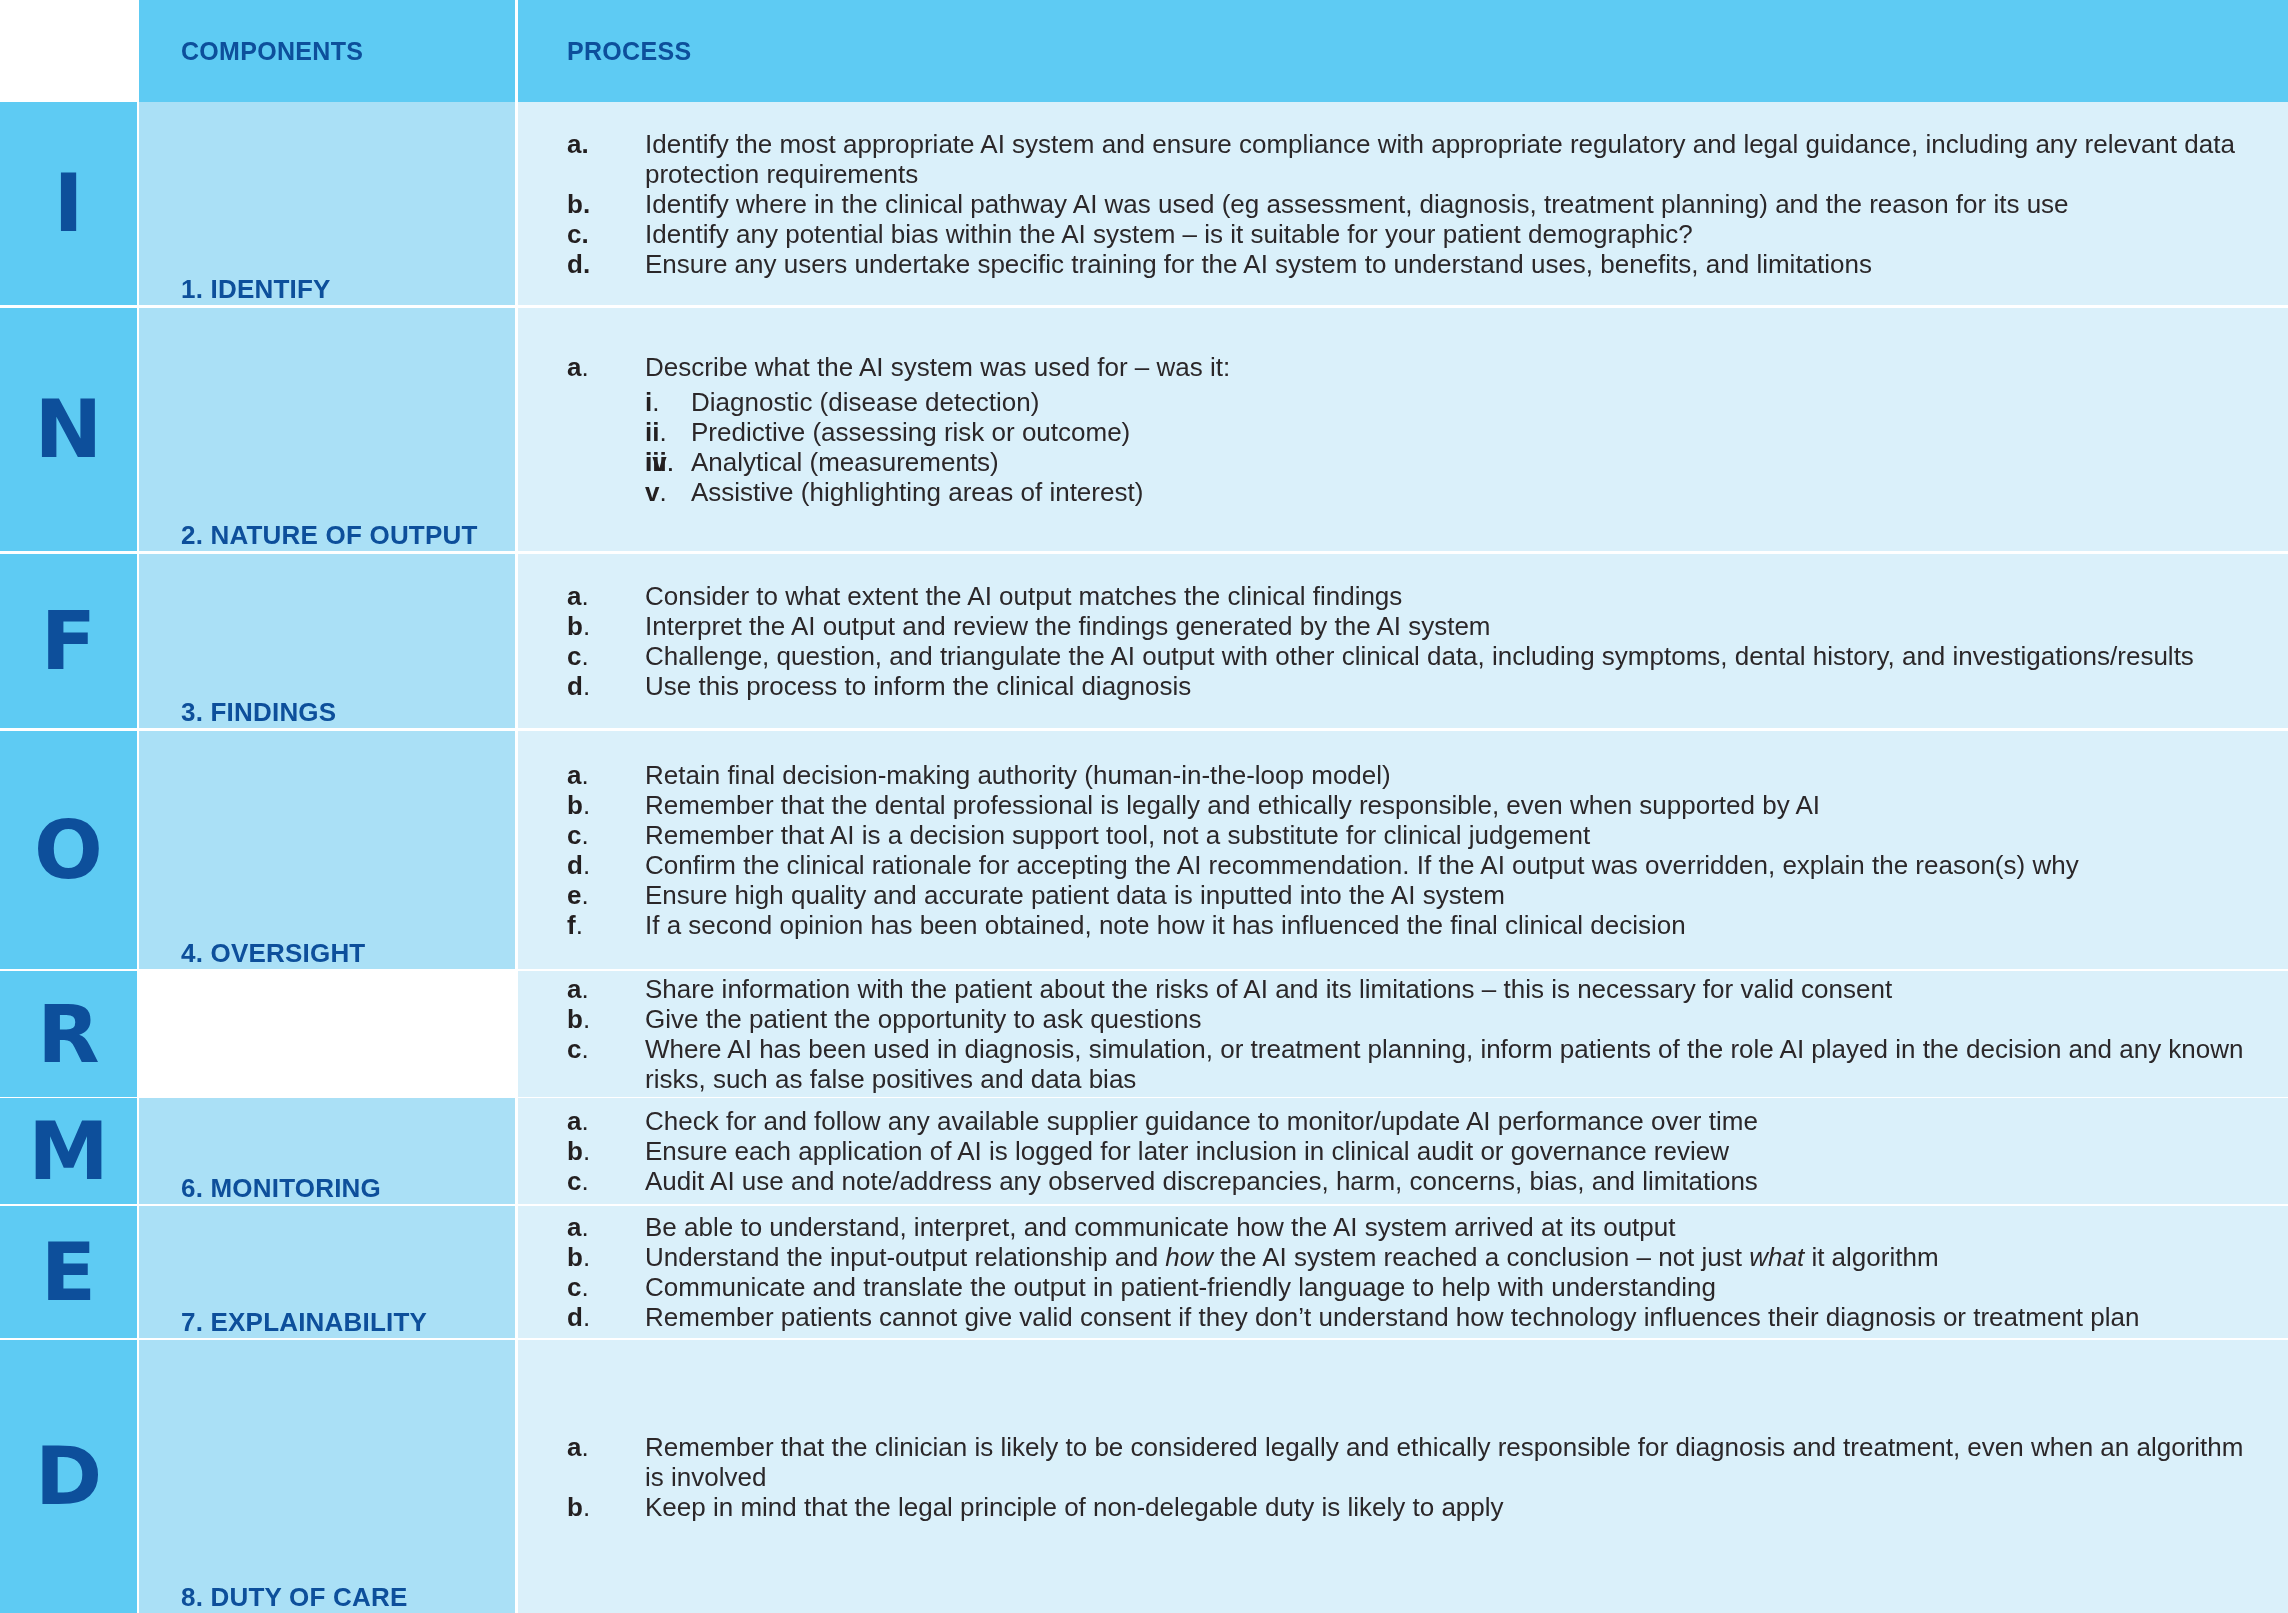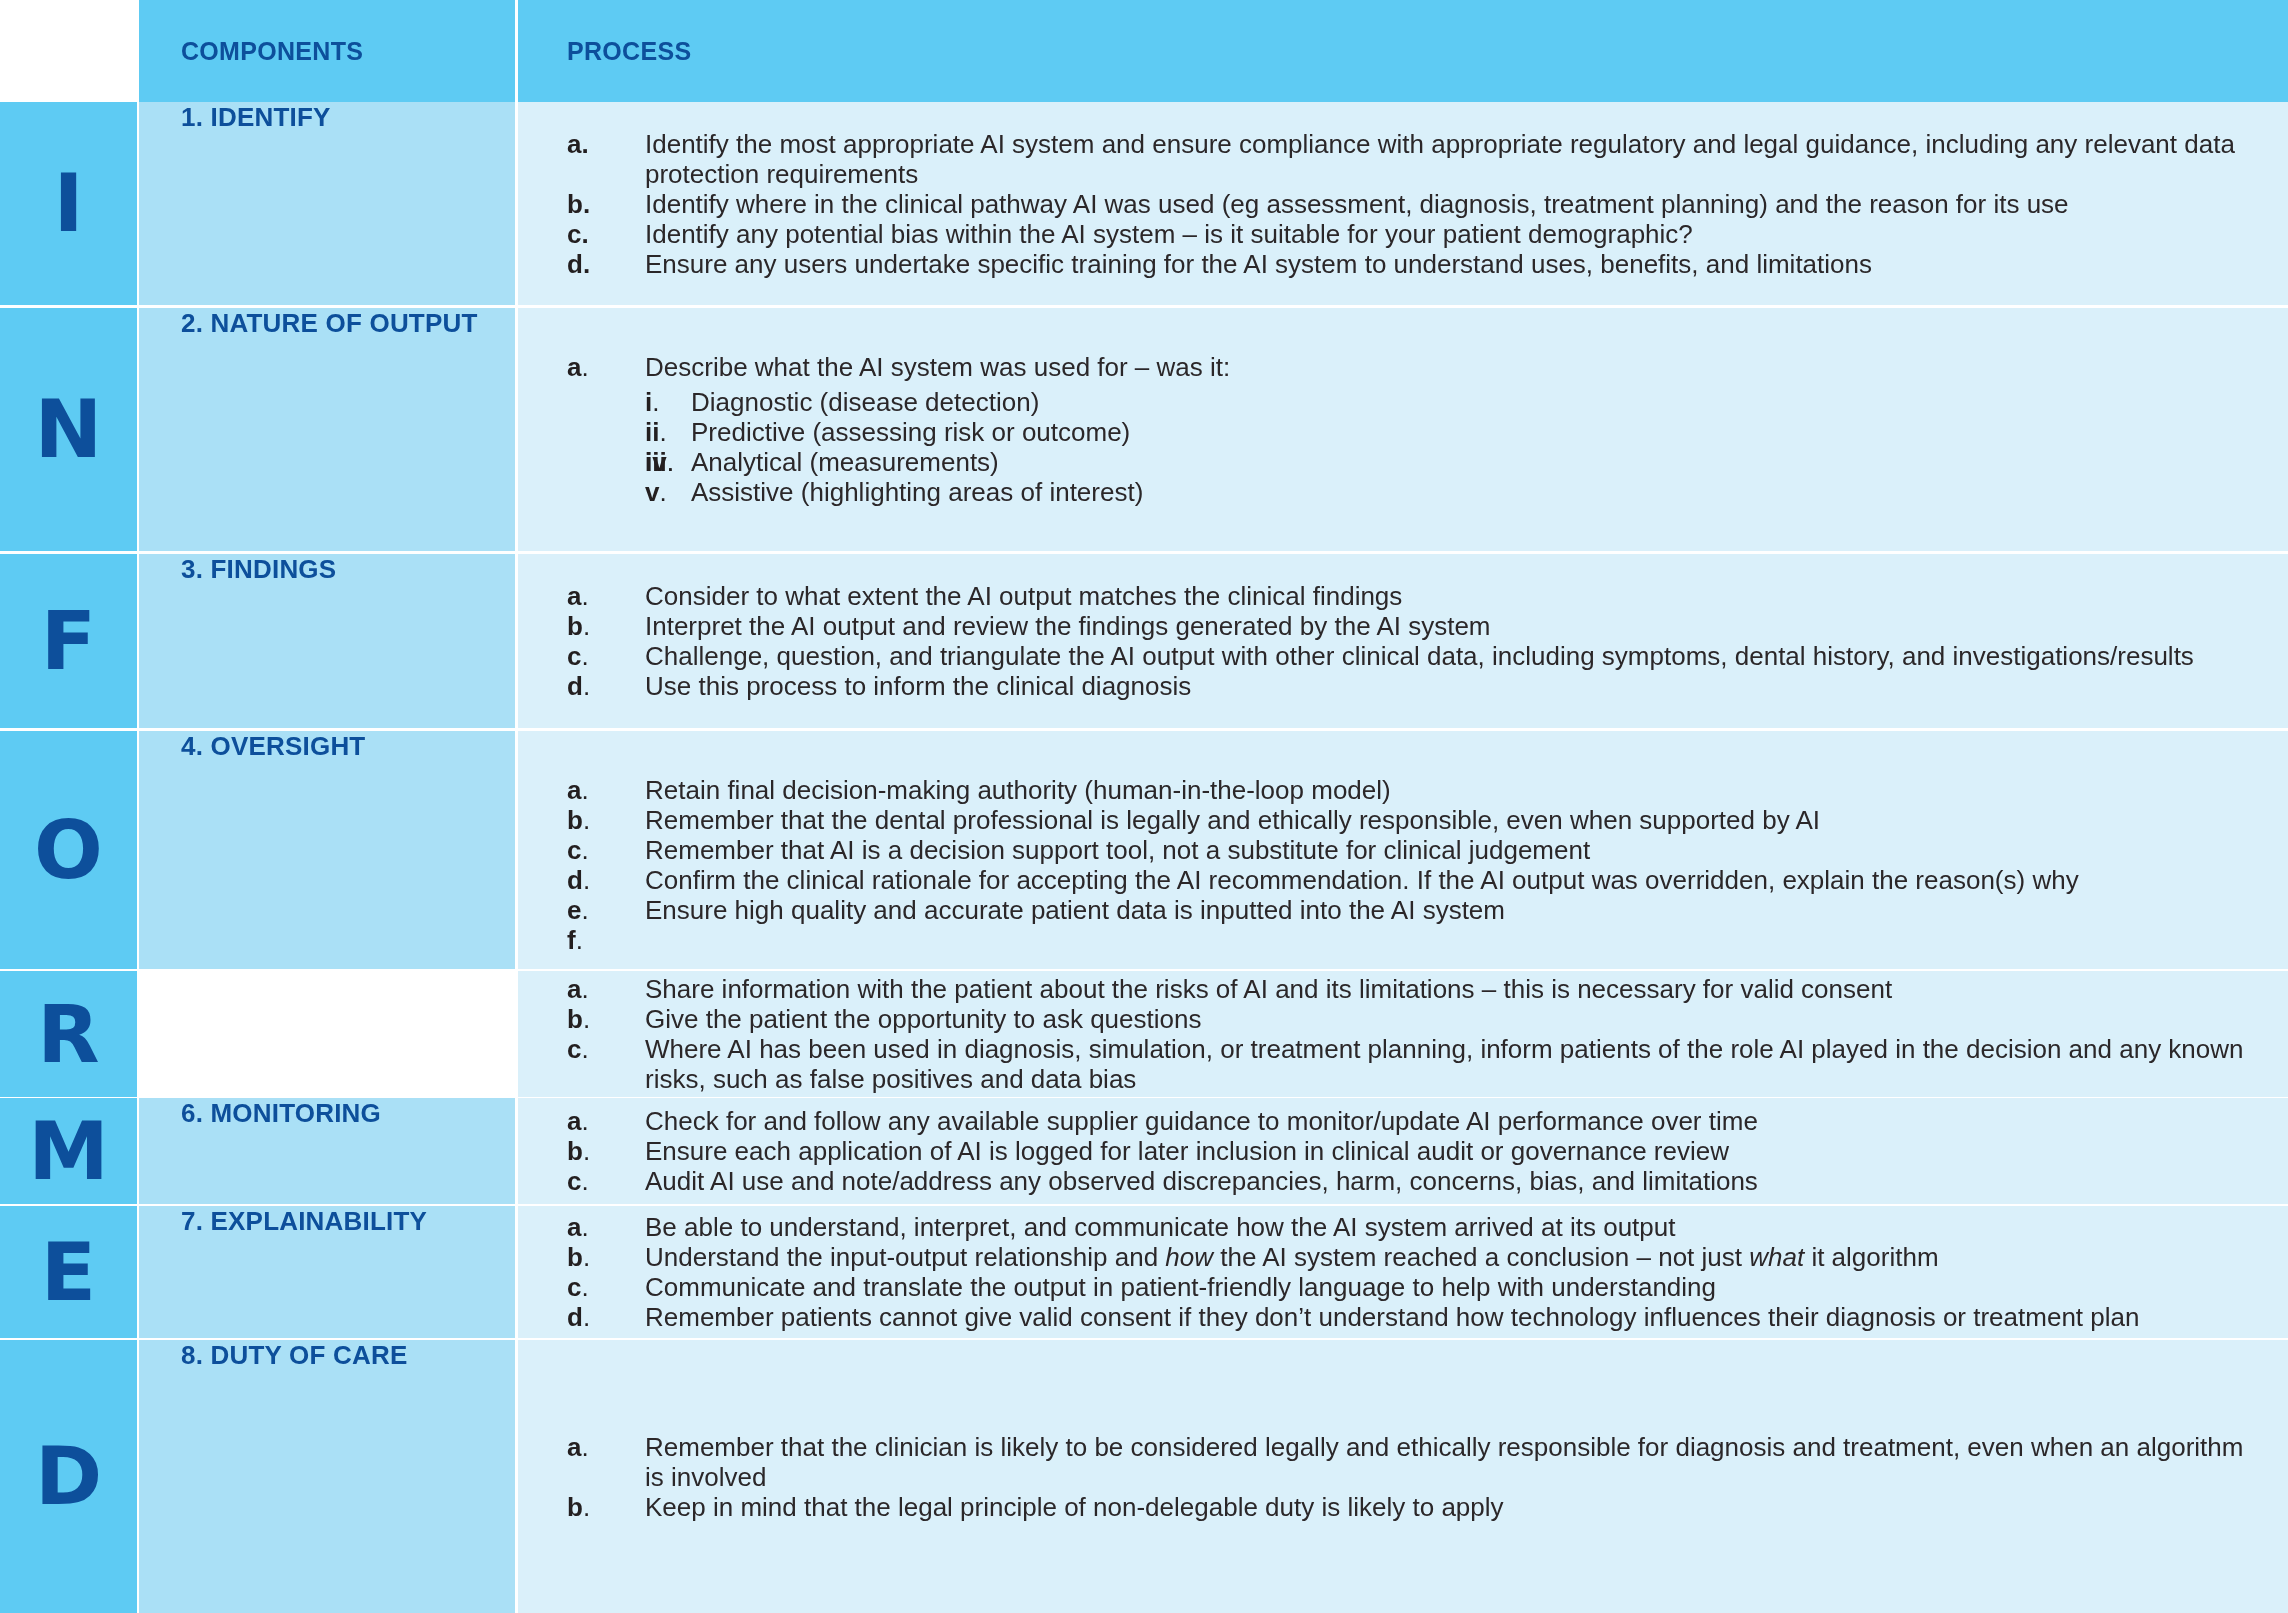--- a/index.html
+++ b/index.html
@@ -16,21 +16,21 @@
   .hdr-text {
     position: absolute; top: 37px; color: #0d4f9b; font-weight: bold;
     font-size: 25px; letter-spacing: 0.3px;
   }
   .hdr-comp .hdr-text { left: 42px; }
   .hdr-proc .hdr-text { left: 49px; }
 
   .row { position: absolute; left: 0; width: 2289px; }
   .cell { position: absolute; top: 0; bottom: 0; }
   .c-letter { left: 0; width: 137px; background: #5ecbf3; display: flex; align-items: center; justify-content: center; }
-  .c-comp { left: 139px; width: 376px; background: #aae0f6; display: flex; align-items: flex-start; }
+  .c-comp { left: 139px; width: 376px; background: #aae0f6; display: flex; align-items: flex-end; }
   .c-proc { left: 518px; width: 1771px; background: #daf0fa; display: flex; align-items: center; }
   .letter {
     color: #0d4f9b; font-weight: bold; font-size: 81px; line-height: 1;
     font-family: "DejaVu Sans", "Liberation Sans", sans-serif;
   }
   .comp-label {
     margin-left: 42px; color: #0d4f9b; font-weight: bold; font-size: 26px;
     letter-spacing: 0.2px;
   }
   .items { list-style: none; margin: 0; padding: 0 0 0 49px; width: 1689px; }
@@ -118,21 +118,21 @@
         <div class="cell c-comp">
           <span class="comp-label">4. OVERSIGHT</span>
         </div>
         <div class="cell c-proc">
           <ul class="items">
             <li class="item"><span class="marker"><b>a</b><span>.</span></span><span>Retain final decision-making authority (human-in-the-loop model)</span></li>
             <li class="item"><span class="marker"><b>b</b><span>.</span></span><span>Remember that the dental professional is legally and ethically responsible, even when supported by AI</span></li>
             <li class="item"><span class="marker"><b>c</b><span>.</span></span><span>Remember that AI is a decision support tool, not a substitute for clinical judgement</span></li>
             <li class="item"><span class="marker"><b>d</b><span>.</span></span><span>Confirm the clinical rationale for accepting the AI recommendation. If the AI output was overridden, explain the reason(s) why</span></li>
             <li class="item"><span class="marker"><b>e</b><span>.</span></span><span>Ensure high quality and accurate patient data is inputted into the AI system</span></li>
-            <li class="item"><span class="marker"><b>f</b><span>.</span></span></li>
+            <li class="item"><span class="marker"><b>f</b><span>.</span></span><span>If a second opinion has been obtained, note how it has influenced the final clinical decision</span></li>
           </ul>
         </div>
       </div>
       <div class="row" style="top: 971px; height: 126px;">
         <div class="cell c-letter">
           <span class="letter">R</span>
         </div>
         <div class="cell c-proc">
           <ul class="items">
             <li class="item"><span class="marker"><b>a</b><span>.</span></span><span>Share information with the patient about the risks of AI and its limitations – this is necessary for valid consent</span></li>

